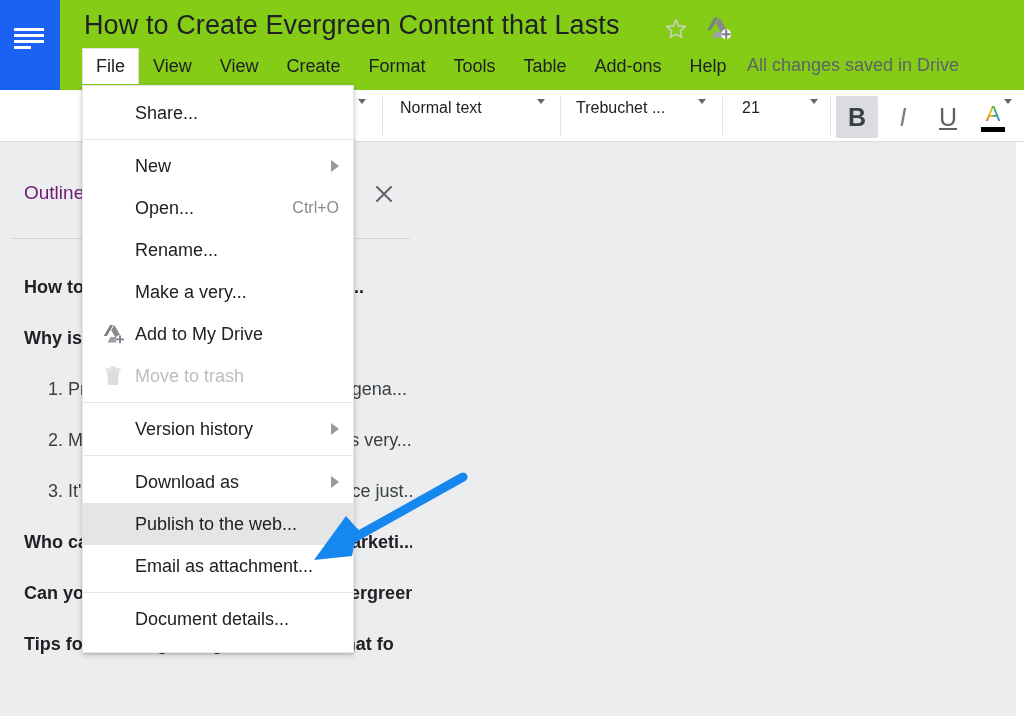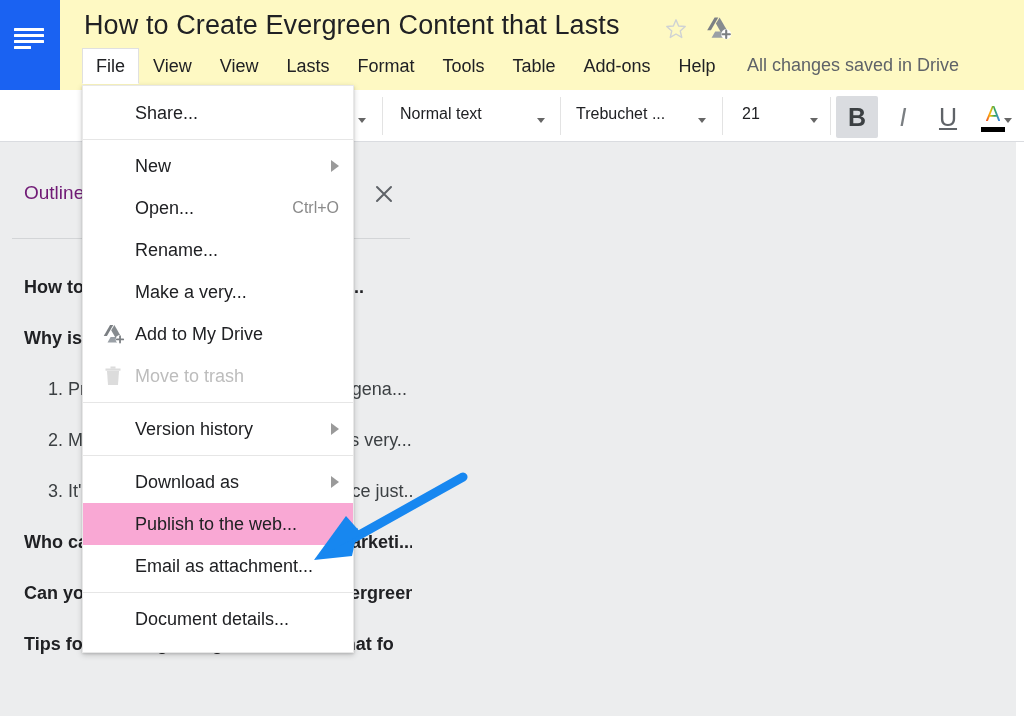--- a/index.html
+++ b/index.html
@@ -34,21 +34,21 @@
     left: 0; top: 141px;
     width: 1024px; height: 1px;
     background: #dadce0;
   }
 
   
   .header {
     position: absolute;
     left: 0; top: 0;
     width: 1024px; height: 141px;
-    background: #fef9c3;
+    background: #84cc16;
     padding-left: 27px;
   }
   .docs-logo {
     position: absolute;
     left: 0; top: 0;
     width: 60px; height: 90px;
     background: #1a62f2;
   }
   .docs-logo-glyph {
     position: absolute;
@@ -138,24 +138,24 @@
   }
   .tb-caret {
     width: 0; height: 0;
     border-left: 4px solid transparent;
     border-right: 4px solid transparent;
     border-top: 5px solid #666;
   }
   .tb-dropdown {
     position: absolute;
     display: flex;
-    align-items: flex-end;
+    align-items: flex-start;
     justify-content: space-between;
     height: 34px;
-    top: 89px;
+    top: 99px;
     cursor: pointer;
   }
   .tb-dropdown .lbl {
     font-size: 16px;
     color: #202124;
     white-space: nowrap;
   }
   .tb-btn {
     position: absolute;
     top: 96px;
@@ -228,21 +228,21 @@
     align-items: center;
     height: 42px;
     padding-left: 52px;
     padding-right: 14px;
     font-size: 18px;
     color: #202124;
     white-space: nowrap;
     cursor: pointer;
   }
   .fm-row.disabled { color: #bdbdbd; cursor: default; }
-  .fm-row.highlight { background: #f9a8d4; }
+  .fm-row.highlight { background: #e5e5e5; }
   .fm-label { flex: 1; }
   .fm-accel {
     font-size: 16px;
     color: #8a8a8a;
     margin-left: 14px;
     text-align: right;
   }
   .fm-arrow {
     width: 0; height: 0;
     border-top: 6px solid transparent;
@@ -324,21 +324,21 @@
         <path d="M15.6 3.4 L23.3 16.8 L19.6 23.0 L11.9 9.6 Z" fill="#868b8f"></path>
         <circle cx="22.2" cy="20.3" r="5.0" fill="#ffffff"></circle>
         <path d="M22.2 16.6 v7.4 M18.5 20.3 h7.4" stroke="#7b7f83" stroke-width="2.1" stroke-linecap="round"></path>
       </svg>
     </div>
 
     <div class="menubar" id="menubar">
         <div class="menu-item active">File</div>
         <div class="menu-item">View</div>
         <div class="menu-item">View</div>
-        <div class="menu-item">Lasts</div>
+        <div class="menu-item">Create</div>
         <div class="menu-item">Format</div>
         <div class="menu-item">Tools</div>
         <div class="menu-item">Table</div>
         <div class="menu-item">Add-ons</div>
         <div class="menu-item">Help</div>
       </div>
 
     <div class="save-status">All changes saved in Drive</div>
   </div>
 

